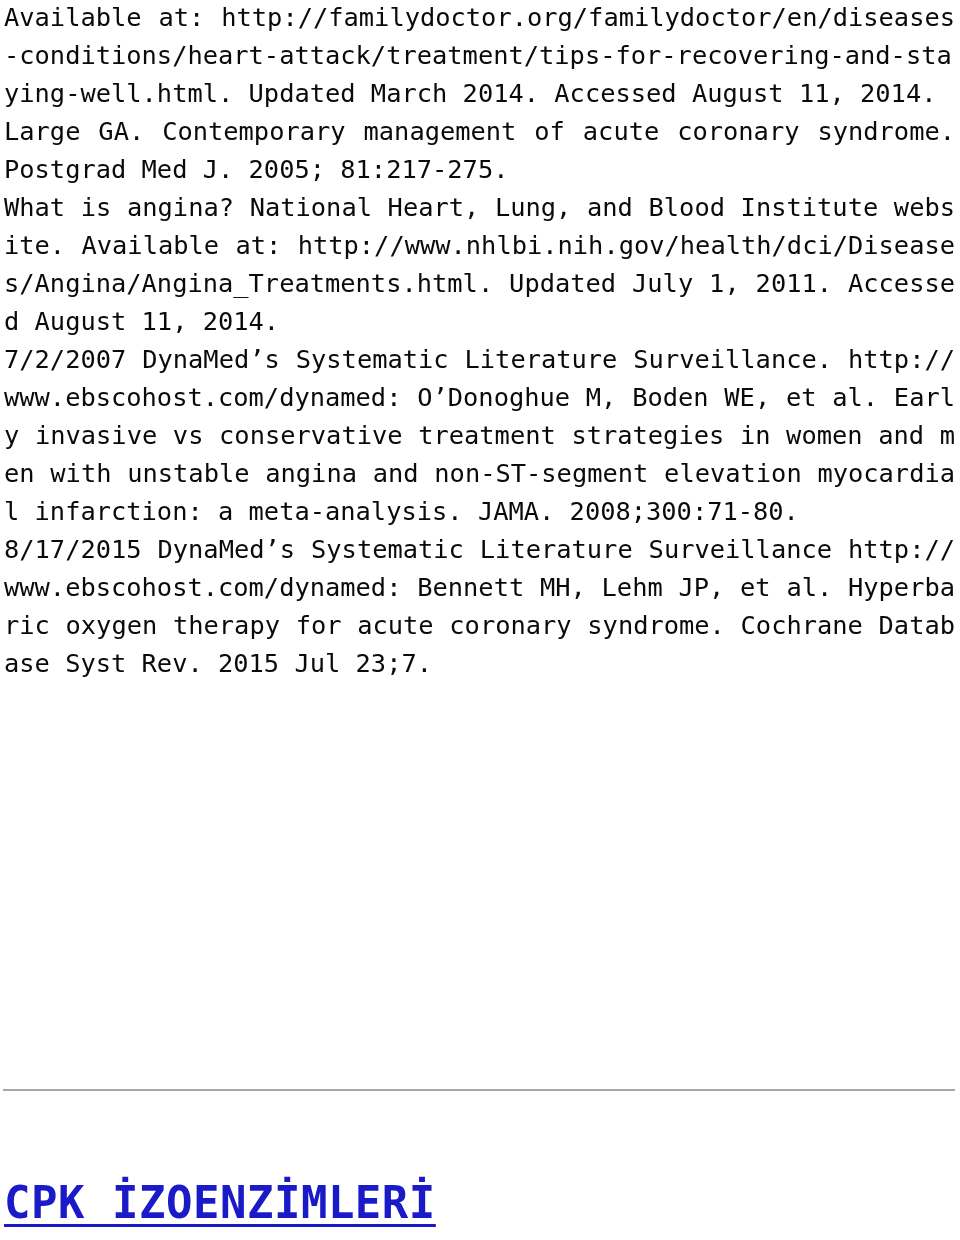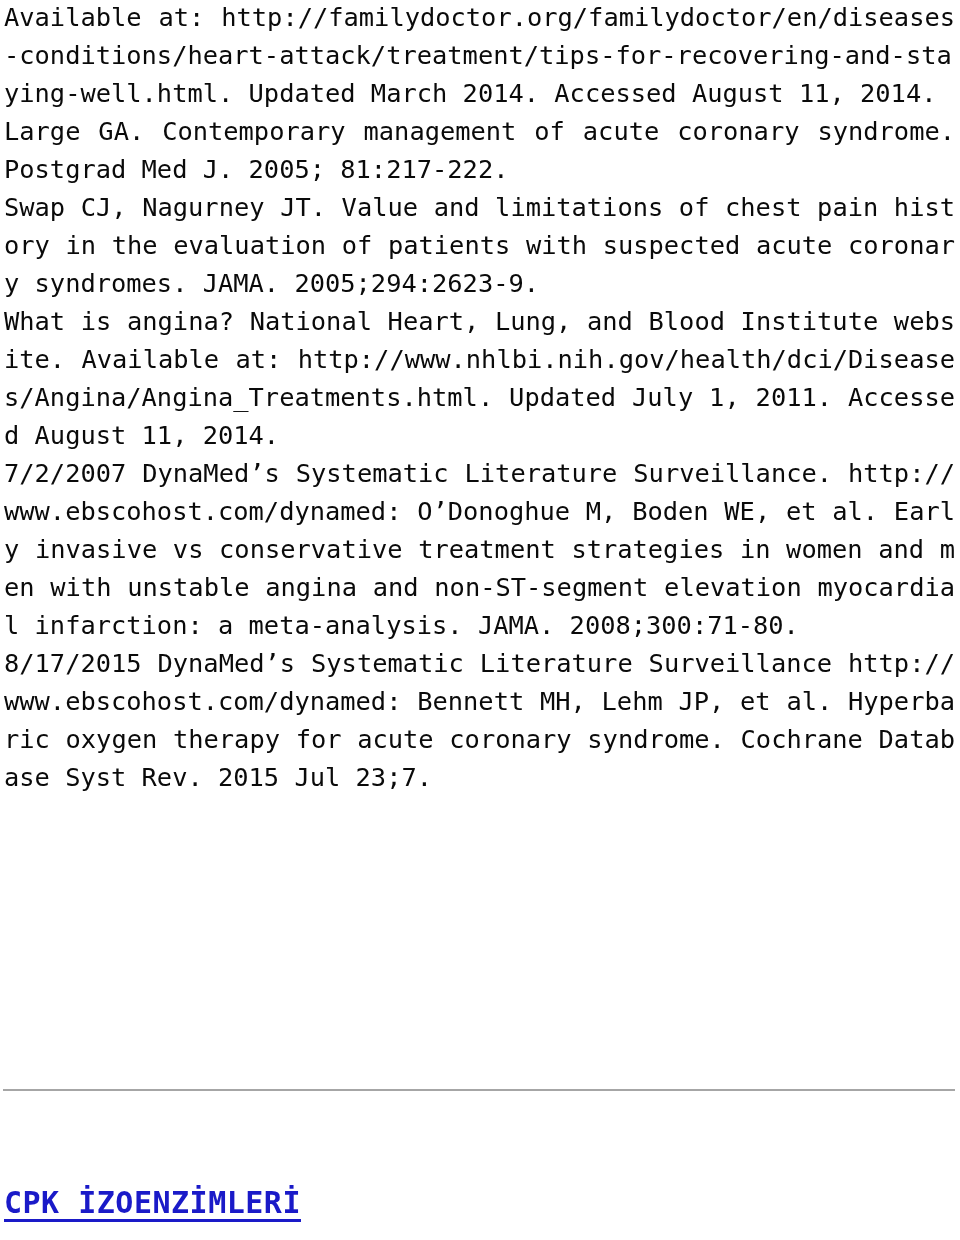--- a/index.html
+++ b/index.html
@@ -51,40 +51,39 @@
     border: 0;
     border-top: 2px solid #a6a6a6;
     margin: 0;
   }
   .section-heading {
     position: absolute;
     left: 4px;
     top: 1178px;
     margin: 0;
     padding: 0;
-    font-size: 30px;
+    font-size: 44px;
     line-height: 50px;
     font-weight: bold;
     letter-spacing: 0.5px;
     color: #1a1ac8;
     text-decoration: underline;
     text-underline-offset: 6px;
     text-decoration-thickness: 3px;
     white-space: pre;
   }
 </style>
 </head>
 <body>
 
 <div class="page">
 
   <div class="refs-block">
     <p class="ref-line">Available at: http://familydoctor.org/familydoctor/en/diseases-conditions/heart-attack/treatment/tips-for-recovering-and-staying-well.html. Updated March 2014. Accessed August 11, 2014.</p>
-    <p class="ref-line">Large GA. Contemporary management of acute coronary syndrome. Postgrad Med J. 2005; 81:217-222.</p>
-    <p class="ref-line">Swap CJ, Nagurney JT. Value and limitations of chest pain history in the evaluation of patients with suspected acute coronary syndromes. JAMA. 2005;294:2623-9.</p>
+    <p class="ref-line">Large GA. Contemporary management of acute coronary syndrome. Postgrad Med J. 2005; 81:217-275.</p>
     <p class="ref-line">What is angina? National Heart, Lung, and Blood Institute website. Available at: http://www.nhlbi.nih.gov/health/dci/Diseases/Angina/Angina_Treatments.html. Updated July 1, 2011. Accessed August 11, 2014.</p>
     <p class="ref-line">7/2/2007 DynaMed’s Systematic Literature Surveillance. http://www.ebscohost.com/dynamed: O’Donoghue M, Boden WE, et al. Early invasive vs conservative treatment strategies in women and men with unstable angina and non-ST-segment elevation myocardial infarction: a meta-analysis. JAMA. 2008;300:71-80.</p>
     <p class="ref-line">8/17/2015 DynaMed’s Systematic Literature Surveillance http://www.ebscohost.com/dynamed: Bennett MH, Lehm JP, et al. Hyperbaric oxygen therapy for acute coronary syndrome. Cochrane Database Syst Rev. 2015 Jul 23;7.</p>
   </div>
 
   <hr class="divider">
 
   <h1 class="section-heading">CPK İZOENZİMLERİ</h1>
 
 </div>

